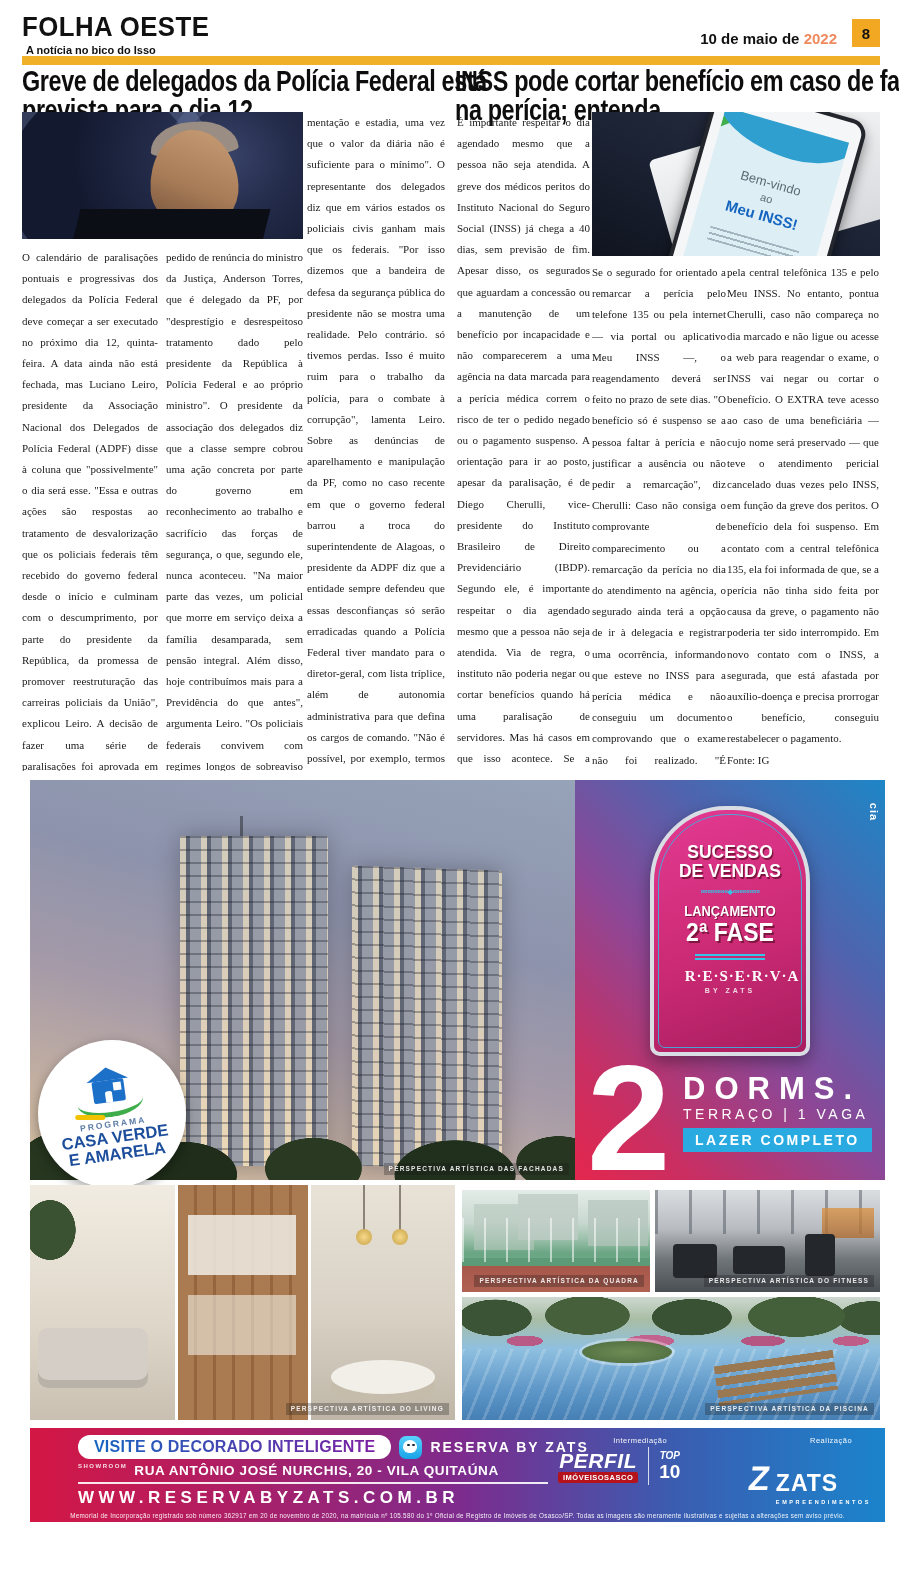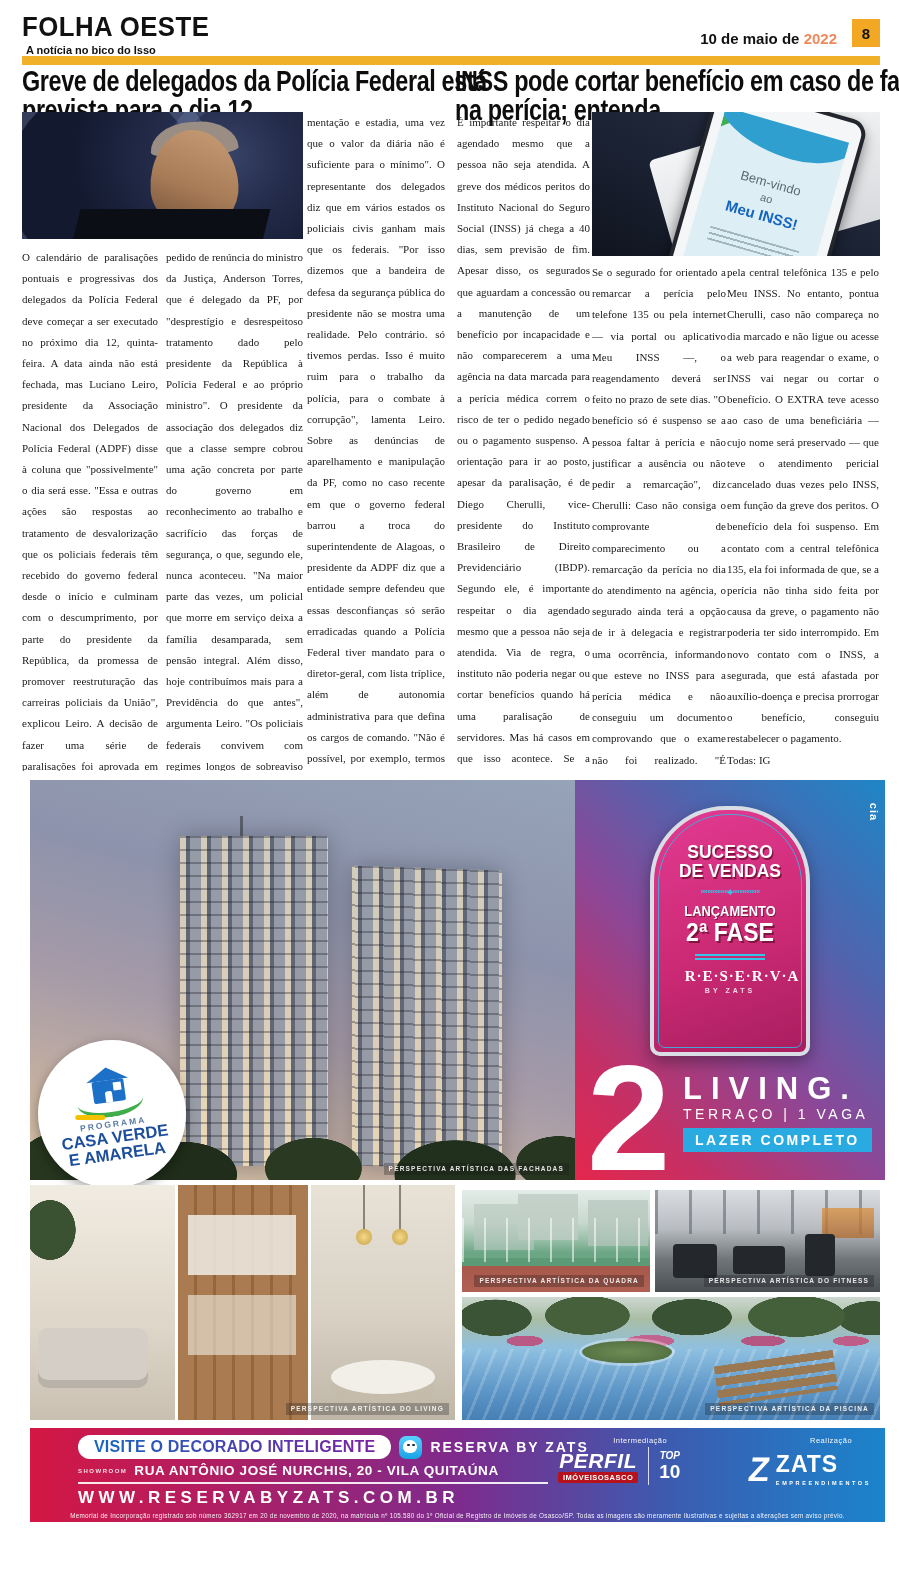--- a/index.html
+++ b/index.html
@@ -192,41 +192,41 @@
   .visit-pill{background:#fff;border-radius:12px;padding:3px 16px;white-space:nowrap;}
   .visit-text{font:800 16px "Liberation Sans",sans-serif;letter-spacing:0.2px;
       background:linear-gradient(90deg,#1565c0,#7b1fa2);-webkit-background-clip:text;background-clip:text;
       color:transparent;}
   .waze-icon{width:23px;height:23px;border-radius:7px;background:linear-gradient(#5ad2ff,#18a2e6);
       position:relative;flex:0 0 auto;}
   .waze-icon::before{content:"";position:absolute;left:4px;top:4px;width:14px;height:13px;border-radius:50% 50% 45% 45%;background:#fff;}
   .waze-icon::after{content:"";position:absolute;left:8px;top:8px;width:2.5px;height:2.5px;border-radius:50%;
       background:#1a2a33;box-shadow:5px 0 0 #1a2a33;}
   .brand-right{font:600 14px "Liberation Sans",sans-serif;letter-spacing:2px;white-space:nowrap;}
-  .row2{display:flex;align-items:center;gap:7px;margin-top:4px;}
+  .row2{display:flex;align-items:flex-start;gap:7px;margin-top:4px;}
   .showroom{font:700 6px "Liberation Sans",sans-serif;letter-spacing:1.5px;opacity:.85;}
   .address{font:700 13.5px "Liberation Sans",sans-serif;letter-spacing:0.6px;white-space:nowrap;}
   .row3{margin-top:4px;border-top:2px solid rgba(255,255,255,.9);padding-top:4px;width:470px;
       font:800 17px "Liberation Sans",sans-serif;letter-spacing:4.5px;white-space:nowrap;}
   .banner-right{position:absolute;left:528px;top:8px;right:14px;display:flex;justify-content:space-between;align-items:flex-start;}
   .logo-group{display:flex;flex-direction:column;align-items:center;gap:2px;}
   .logo-label{font:400 7.5px "Liberation Sans",sans-serif;letter-spacing:0.5px;opacity:.95;padding-left:42px;}
   .logo-row{display:flex;align-items:center;gap:10px;}
   .perfil{display:flex;flex-direction:column;align-items:center;}
   .perfil-name{font:900 italic 21px/21px "Liberation Sans",sans-serif;letter-spacing:0.5px;}
   .perfil-sub{margin-top:1px;background:#b5121b;border-radius:2px;padding:1px 5px;
       font:800 7.5px "Liberation Sans",sans-serif;letter-spacing:0.5px;}
   .logo-sep{width:1px;height:38px;background:rgba(255,255,255,.8);}
   .top10{display:flex;flex-direction:column;align-items:center;line-height:1;}
   .top10-top{font:900 italic 10px "Liberation Sans",sans-serif;}
   .top10-num{font:900 19px "Liberation Sans",sans-serif;}
   .zats{display:flex;align-items:center;gap:6px;margin-top:4px;}
   .zats-z{font:900 34px/30px "Liberation Sans",sans-serif;transform:skewX(-8deg);}
   .zats-col{display:flex;flex-direction:column;line-height:1;}
-  .zats-name{font:900 23px "Liberation Sans",sans-serif;letter-spacing:1px;}
+  .zats-name{font:900 23px "Liberation Sans",sans-serif;letter-spacing:1px;margin-top:19px;}
   .zats-sub{font:600 5.5px "Liberation Sans",sans-serif;letter-spacing:2.6px;margin-top:2px;}
   .fine-print{position:absolute;left:0;right:0;bottom:3px;text-align:center;
       font:400 6.3px "Liberation Sans",sans-serif;letter-spacing:0.3px;color:rgba(255,255,255,.92);}
 </style>
 </head>
 <body>
 
 <div class="page">
 
   <div class="abs masthead-title">FOLHA OESTE</div>
@@ -274,21 +274,21 @@
         </div>
         <div class="screen-lines"></div>
       </div>
     </div>
   </div>
 
   <div class="col" style="left:457px;top:112px;width:133px;height:660px;">É importante respeitar o dia agendado mesmo que a pessoa não seja atendida.  A greve dos médicos peritos do Instituto Nacional do Seguro Social (INSS) já chega a 40 dias, sem previsão de fim. Apesar disso, os segurados que aguardam a concessão ou a manutenção de um benefício por incapacidade e não comparecerem a uma agência na data marcada para a perícia médica correm o risco de ter o pedido negado ou o pagamento suspenso. A orientação para ir ao posto, apesar da paralisação, é de Diego Cherulli, vice-presidente do Instituto Brasileiro de Direito Previdenciário (IBDP). Segundo ele, é importante respeitar o dia agendado mesmo que a pessoa não seja atendida. Via de regra, o instituto não poderia negar ou cortar benefícios quando há uma paralisação de servidores. Mas há casos em que isso acontece. Se a pessoa comparecer à agência e não for atendida, um funcionário da unidade poderá reagendar o exame, ou o interessado poderá pedir que lhe seja dado um comprovante de comparecimento.</div>
   <div class="col" style="left:592px;top:262px;width:134px;height:512px;">Se o segurado for orientado a remarcar a perícia pelo telefone 135 ou pela internet — via portal ou aplicativo Meu INSS —, o reagendamento deverá ser feito no prazo de sete dias.  "O benefício só é suspenso se a pessoa faltar à perícia e não justificar a ausência ou não pedir a remarcação", diz Cherulli: Caso não consiga o comprovante de comparecimento ou a remarcação da perícia no dia do atendimento na agência, o segurado ainda terá a opção de ir à delegacia e registrar uma ocorrência, informando que esteve no INSS para a perícia médica e não conseguiu um documento comprovando que o exame não foi realizado. "É importante pegar nome completo e matrícula do servidor. Eles são obrigados a dar esses dados", completa. Caso não possa ir ao INSS, o segurado tem como pedir a remarcação</div>
   <div class="col" style="left:727px;top:262px;width:152px;height:512px;">
     <span>pela central telefônica 135 e pelo Meu INSS. No entanto, pontua Cherulli, caso não compareça no dia marcado e não ligue ou acesse a web para reagendar o exame, o INSS vai negar ou cortar o benefício. O EXTRA teve acesso ao caso de uma beneficiária — cujo nome será preservado — que teve o atendimento pericial cancelado duas vezes pelo INSS, em função da greve dos peritos. O benefício dela foi suspenso. Em contato com a central telefônica 135, ela foi informada de que, se a perícia não tinha sido feita por causa da greve, o pagamento não poderia ter sido interrompido. Em novo contato com o INSS, a segurada, que está afastada por auxílio-doença e precisa prorrogar o benefício, conseguiu restabelecer o pagamento.</span>
-    <span class="source">Todas: IG</span>
+    <span class="source">Fonte: IG</span>
   </div>
 
   <div class="abs building-photo">
     <div class="antenna"></div>
     <div class="tower tower-1"></div>
     <div class="tower tower-2"></div>
     <div class="foliage"></div>
     <div class="caption cap-br">PERSPECTIVA ARTÍSTICA DAS FACHADAS</div>
   </div>
 
@@ -313,21 +313,21 @@
       <div class="seal-t1" style="margin-top:0;">DE VENDAS</div>
       <div class="seal-glyphs">»»»»»»»»◆««««««««</div>
       <div class="seal-t2">LANÇAMENTO</div>
       <div class="seal-t3">2ª FASE</div>
       <div class="seal-div"></div>
       <div class="seal-t4">R·E·S·E·R·V·A</div>
       <div class="seal-t5">BY ZATS</div>
     </div>
     <div class="offer-2">2</div>
     <div class="offer-stack">
-      <div class="offer-dorms">LIVING.</div>
+      <div class="offer-dorms">DORMS.</div>
       <div class="offer-terrace">TERRAÇO  |  1 VAGA</div>
       <div class="offer-leisure">LAZER COMPLETO</div>
     </div>
   </div>
 
   <div class="abs gallery living-collage">
     <div class="lc-p1">
       <div class="lc-plant"></div>
       <div class="lc-sofa"></div>
     </div>

